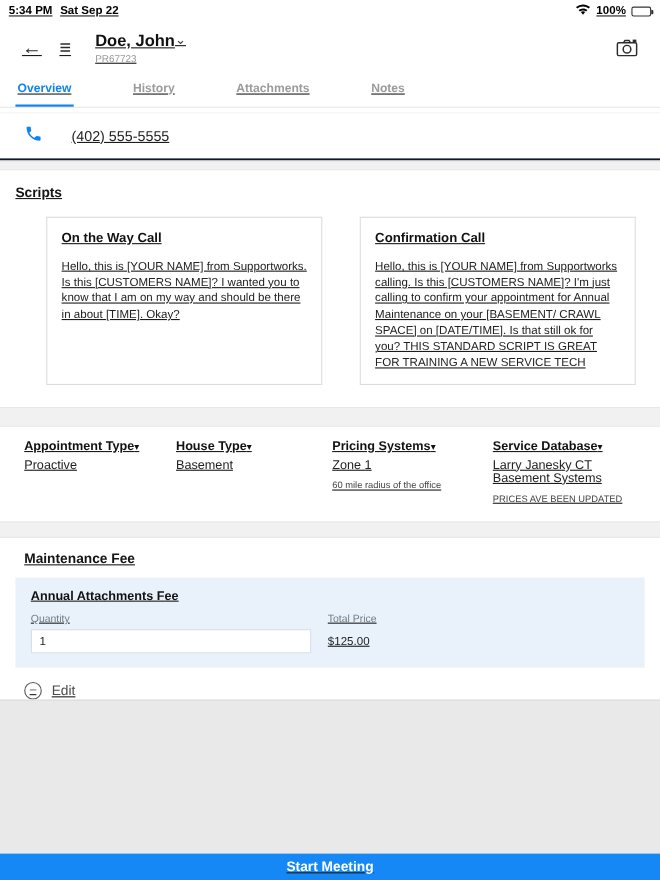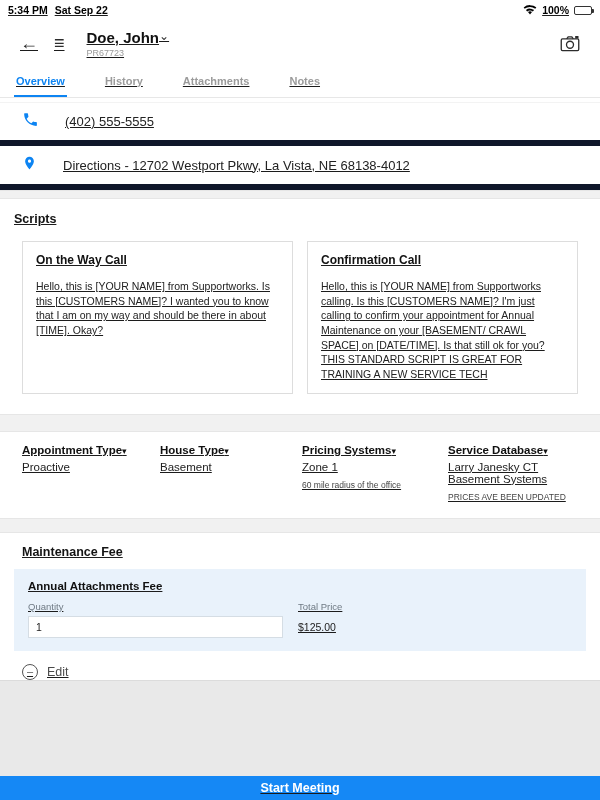--- a/index.html
+++ b/index.html
@@ -22,40 +22,40 @@
   .menu-btn { font-size:18px; margin-right:18px; }
   .title-block { display:flex; flex-direction:column; }
   .title-row { display:flex; align-items:center; gap:0; }
   .page-title { font-size:15px; font-weight:bold; color:#111; }
   .title-caret { font-size:12px; color:#333; margin-top:-3px; }
   .subtitle { font-size:9px; color:#9a9a9a; margin-top:2px; }
   .header-spacer { flex:1; }
   .camera-btn svg { display:block; }
 
   
-  .tabs { height:32px; flex:0 0 32px; display:flex; align-items:stretch; padding-left:14px; gap:36px; border-bottom:1px solid #e7e7e7; }
+  .tabs { height:32px; flex:0 0 32px; display:flex; align-items:stretch; padding-left:14px; gap:52px; border-bottom:1px solid #e7e7e7; }
   .tab { font-size:11px; color:#9b9b9b; background:none; border:none; cursor:pointer; padding:0 2px; display:flex; align-items:center; border-bottom:2px solid transparent; font-weight:bold; }
   .tab.active { color:#0d84f2; border-bottom-color:#0d84f2; }
 
   
   .contact { padding-top:4px; }
-  .contact-row { height:44px; display:flex; align-items:center; gap:26px; padding:0 16px 0 22px; border-bottom:6px solid #0f172a; cursor:pointer; }
+  .contact-row { height:44px; display:flex; align-items:center; gap:26px; padding:0 16px 0 22px; border-bottom:2px solid #0f172a; cursor:pointer; }
   .contact-row:first-child { border-top:1px solid #f3f3f3; }
   .contact-text { font-size:13px; color:#222; }
 
   .band { background:#f1f1f1; border-top:1px solid #e6e6e6; border-bottom:1px solid #e6e6e6; }
   .band-sm { height:9px; flex:0 0 9px; }
   .band-md { height:18px; flex:0 0 18px; }
   .band-xs { height:15px; flex:0 0 15px; }
 
   
   .scripts { padding:13px 14px 20px; background:#fff; }
   .section-title { font-size:12.5px; font-weight:bold; color:#141414; }
   .cards { display:flex; gap:14px; margin-top:15px; padding:0 8px; }
-  .card { flex:1; border:1px solid #ddd; background:#fff; padding:11px 13px; min-height:122px; }
+  .card { flex:1; border:1px solid #ddd; background:#fff; padding:11px 13px; min-height:122px;margin-left:20px; }
   .card-title { font-size:12px; font-weight:bold; margin-bottom:12px; color:#111; }
   .card-body { font-size:10.5px; line-height:1.4; color:#222; }
 
   
   .settings { display:flex; padding:12px 22px 16px; background:#fff; }
   .set-col { display:flex; flex-direction:column; gap:5px; cursor:pointer; }
   .set-col:nth-child(1){ width:138px; }
   .set-col:nth-child(2){ width:142px; }
   .set-col:nth-child(3){ width:146px; }
   .set-col:nth-child(4){ width:130px; }
@@ -141,28 +141,20 @@
 
   <div class="contact">
     <div class="contact-row">
       <span>
         <svg width="17" height="17" viewBox="0 0 24 24" fill="#0d84f2">
             <path d="M6.6 10.8c1.4 2.8 3.8 5.1 6.6 6.6l2.2-2.2c.3-.3.7-.4 1-.2 1.1.4 2.3.6 3.6.6.6 0 1 .4 1 1V20c0 .6-.4 1-1 1C10.6 21 3 13.4 3 4c0-.6.4-1 1-1h3.5c.6 0 1 .4 1 1 0 1.2.2 2.4.6 3.6.1.3 0 .7-.2 1l-2.3 2.2z"></path>
           </svg>
       </span>
       <span class="contact-text">(402) 555-5555</span>
     </div>
-    <div class="contact-row">
-      <span>
-        <svg width="15" height="18" viewBox="0 0 24 24" fill="#0d84f2">
-            <path d="M12 2C8.1 2 5 5.1 5 9c0 5.2 7 13 7 13s7-7.8 7-13c0-3.9-3.1-7-7-7zm0 9.5c-1.4 0-2.5-1.1-2.5-2.5S10.6 6.5 12 6.5s2.5 1.1 2.5 2.5-1.1 2.5-2.5 2.5z"></path>
-          </svg>
-      </span>
-      <span class="contact-text">Directions - 12702 Westport Pkwy, La Vista, NE 68138-4012</span>
-    </div>
   </div>
 
   <div class="band band-sm"></div>
 
   <div class="scripts">
     <div class="section-title">Scripts</div>
     <div class="cards">
       <div class="card">
         <div class="card-title">On the Way Call</div>
         <div class="card-body">Hello, this is [YOUR NAME] from Supportworks.  Is this [CUSTOMERS NAME]?  I wanted you to know that I am on my way and should be there in about [TIME]. Okay?</div>

